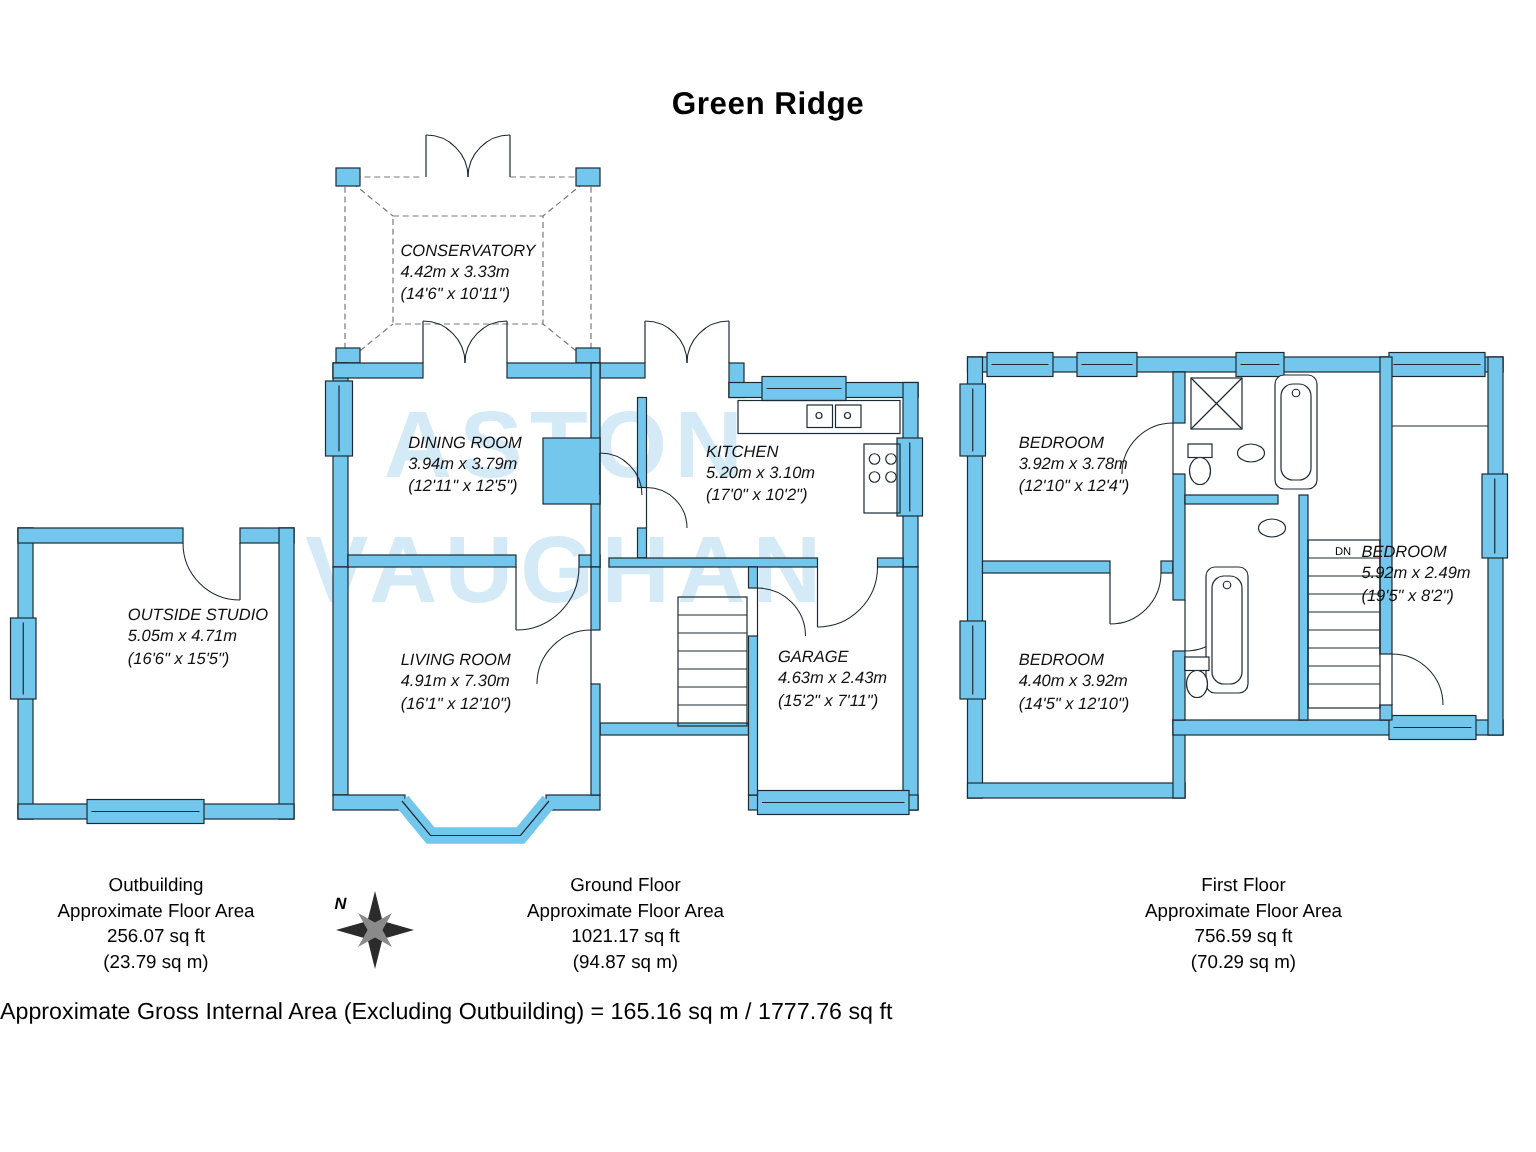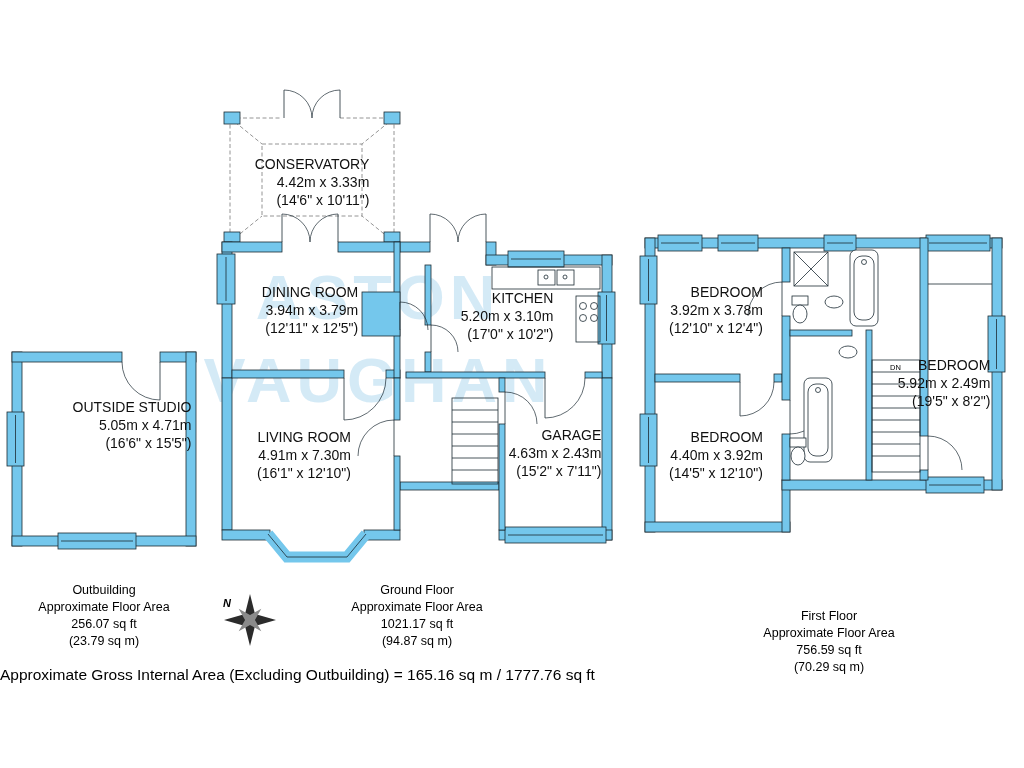--- a/index.html
+++ b/index.html
@@ -12,34 +12,35 @@
                font-weight:bold; font-size:63px; line-height:1.32; letter-spacing:5px;
                color:var(--watermark); opacity:.6; pointer-events:none; }
   svg.plan { position:absolute; left:0; top:0; }
   .wall { fill:var(--wall); stroke:var(--line); stroke-width:.8; }
   .win  { fill:var(--wall); stroke:var(--line); stroke-width:.8; }
   .thin { fill:none; stroke:var(--line); stroke-width:.8; }
   .arc  { fill:none; stroke:var(--line); stroke-width:.7; }
   .dash { fill:none; stroke:#7a7a7a; stroke-width:.8; stroke-dasharray:4 2.5; }
   .fixture { fill:#fff; stroke:var(--line); stroke-width:.8; }
   .baywall { fill:none; stroke:var(--wall); stroke-width:11; }
-  .room-label { position:absolute; transform:translate(-50%,-50%); text-align:right;
-                font-size:14px; line-height:1.3; white-space:nowrap; color:#101010; }
+  .room-label { position:absolute; transform:translate(-50%,-50%); text-align:left;
+                font-size:11px; line-height:1.3; white-space:nowrap; color:#101010;font-style:italic; }
   .caption { position:absolute; transform:translateX(-50%); text-align:center;
              font-size:12.5px; line-height:1.36; }
   .footer-line1 { position:absolute; top:666px; left:0; width:100%; text-align:left; font-size:15.5px; }
   .footer-line2 { position:absolute; top:688px; left:0; width:100%; text-align:center; font-size:15.5px; }
   .dn { position:absolute; left:890px; top:363px; font-size:7.5px; }
   .nlabel { position:absolute; left:223px; top:597px; font-size:11px; font-weight:bold; font-style:italic; }
 </style>
 </head>
 <body>
 
 <div class="page">
 
+  <div class="title">Green Ridge</div>
 
   <div class="watermark">
     <div>ASTON</div>
     <div>VAUGHAN</div>
   </div>
 
   <svg class="plan" width="1024" height="768" viewBox="0 0 1024 768">
 
     <g>
       <rect class="wall" x="12" y="352" width="10" height="194"></rect>
@@ -326,21 +327,21 @@
     <div>(23.79 sq m)</div>
   </div>
 
   <div class="caption" style="left:417px; top:582px;">
     <div>Ground Floor</div>
     <div>Approximate Floor Area</div>
     <div>1021.17 sq ft</div>
     <div>(94.87 sq m)</div>
   </div>
 
-  <div class="caption" style="left:829px; top:582px;margin-top:26px;">
+  <div class="caption" style="left:829px; top:582px;">
     <div>First Floor</div>
     <div>Approximate Floor Area</div>
     <div>756.59 sq ft</div>
     <div>(70.29 sq m)</div>
   </div>
 
   <div class="footer-line1">Approximate Gross Internal Area (Excluding Outbuilding) = 165.16 sq m / 1777.76 sq ft</div>
 
 </div>
 

